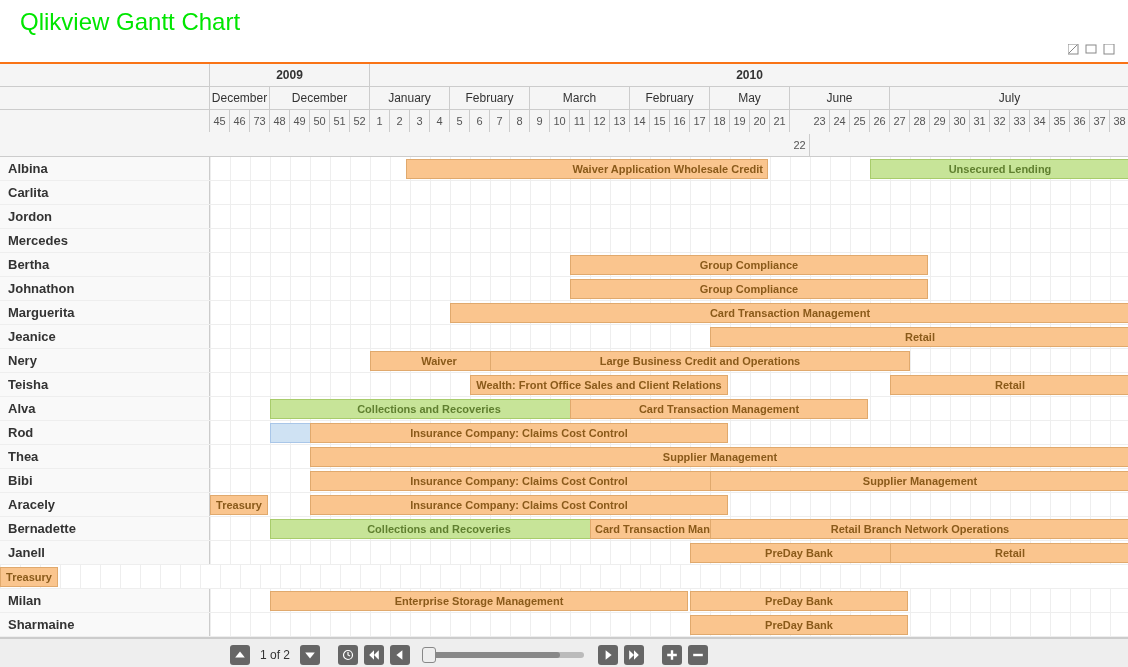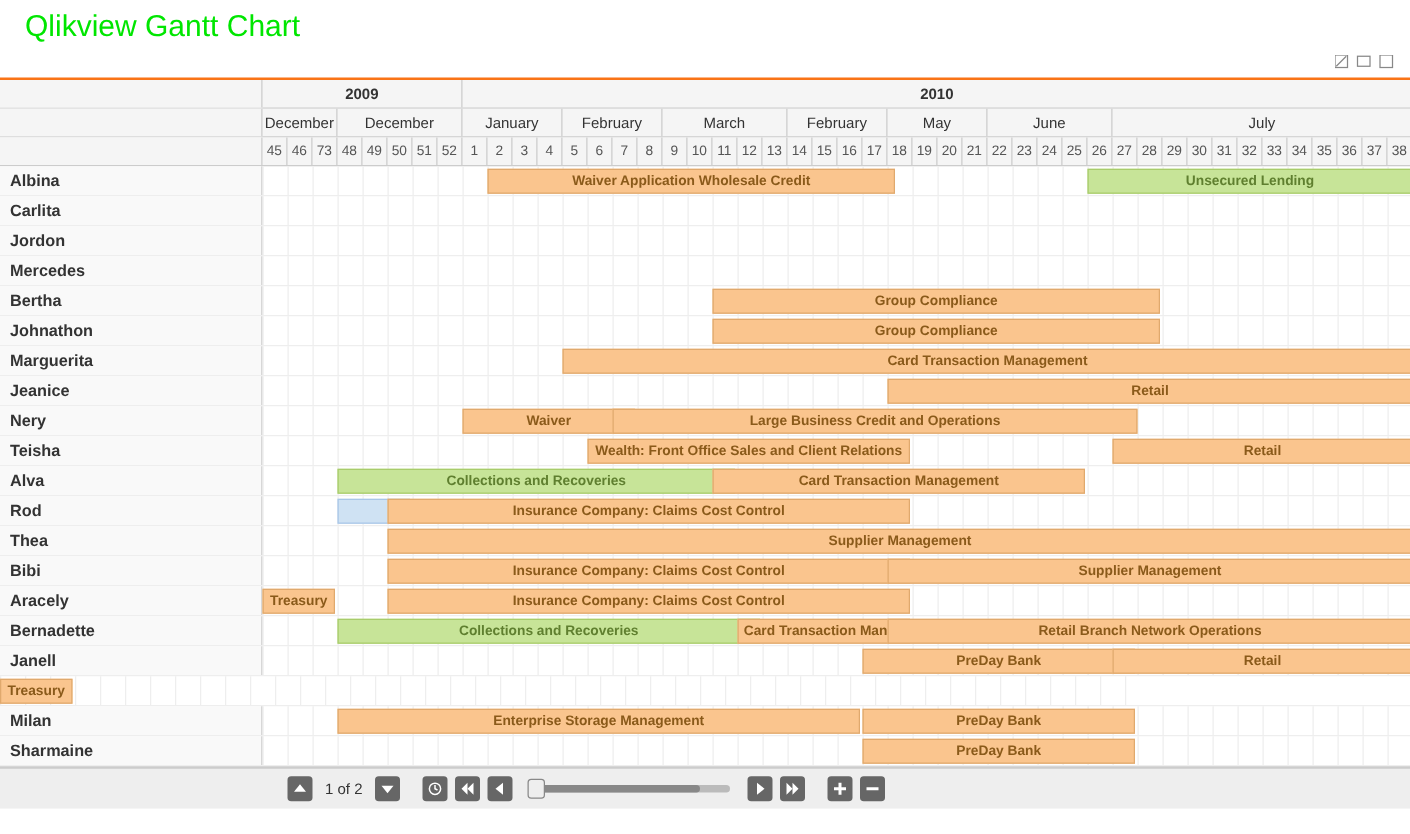--- a/index.html
+++ b/index.html
@@ -109,21 +109,21 @@
             <div class="weekcell" style="width: 20px;">12</div>
             <div class="weekcell" style="width: 20px;">13</div>
             <div class="weekcell" style="width: 20px;">14</div>
             <div class="weekcell" style="width: 20px;">15</div>
             <div class="weekcell" style="width: 20px;">16</div>
             <div class="weekcell" style="width: 20px;">17</div>
             <div class="weekcell" style="width: 20px;">18</div>
             <div class="weekcell" style="width: 20px;">19</div>
             <div class="weekcell" style="width: 20px;">20</div>
             <div class="weekcell" style="width: 20px;">21</div>
-            <div class="weekcell" style="width: 20px;">22</div>
+            <div class="weekcell" style="width: 20px; margin-top: 24px;">22</div>
             <div class="weekcell" style="width: 20px;">23</div>
             <div class="weekcell" style="width: 20px;">24</div>
             <div class="weekcell" style="width: 20px;">25</div>
             <div class="weekcell" style="width: 20px;">26</div>
             <div class="weekcell" style="width: 20px;">27</div>
             <div class="weekcell" style="width: 20px;">28</div>
             <div class="weekcell" style="width: 20px;">29</div>
             <div class="weekcell" style="width: 20px;">30</div>
             <div class="weekcell" style="width: 20px;">31</div>
             <div class="weekcell" style="width: 20px;">32</div>
@@ -177,21 +177,21 @@
             <div class="gridline" style="left: 720px;"></div>
             <div class="gridline" style="left: 740px;"></div>
             <div class="gridline" style="left: 760px;"></div>
             <div class="gridline" style="left: 780px;"></div>
             <div class="gridline" style="left: 800px;"></div>
             <div class="gridline" style="left: 820px;"></div>
             <div class="gridline" style="left: 840px;"></div>
             <div class="gridline" style="left: 860px;"></div>
             <div class="gridline" style="left: 880px;"></div>
             <div class="gridline" style="left: 900px;"></div>
-            <div class="bar orange" style="left: 180px; width: 326px;">Waiver Application Wholesale Credit</div>
+            <div class="bar orange" style="left: 196px; width: 362px; text-align: right;">Waiver Application Wholesale Credit</div>
             <div class="bar green" style="left: 660px; width: 260px;">Unsecured Lending</div>
           </div>
         </div>
         <div class="row">
           <div class="rowlabel">Carlita</div>
           <div class="rowbody" style="width: 920px;">
             <div class="gridline" style="left: 0px;"></div>
             <div class="gridline" style="left: 20px;"></div>
             <div class="gridline" style="left: 40px;"></div>
             <div class="gridline" style="left: 60px;"></div>

